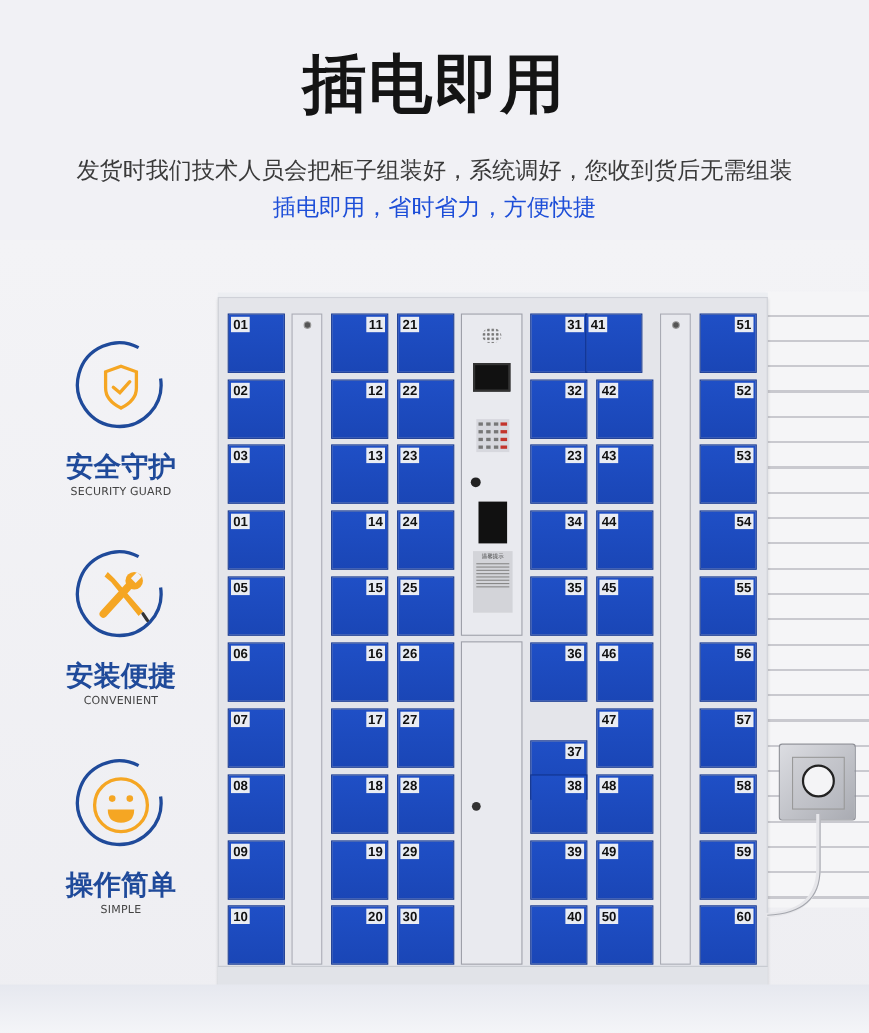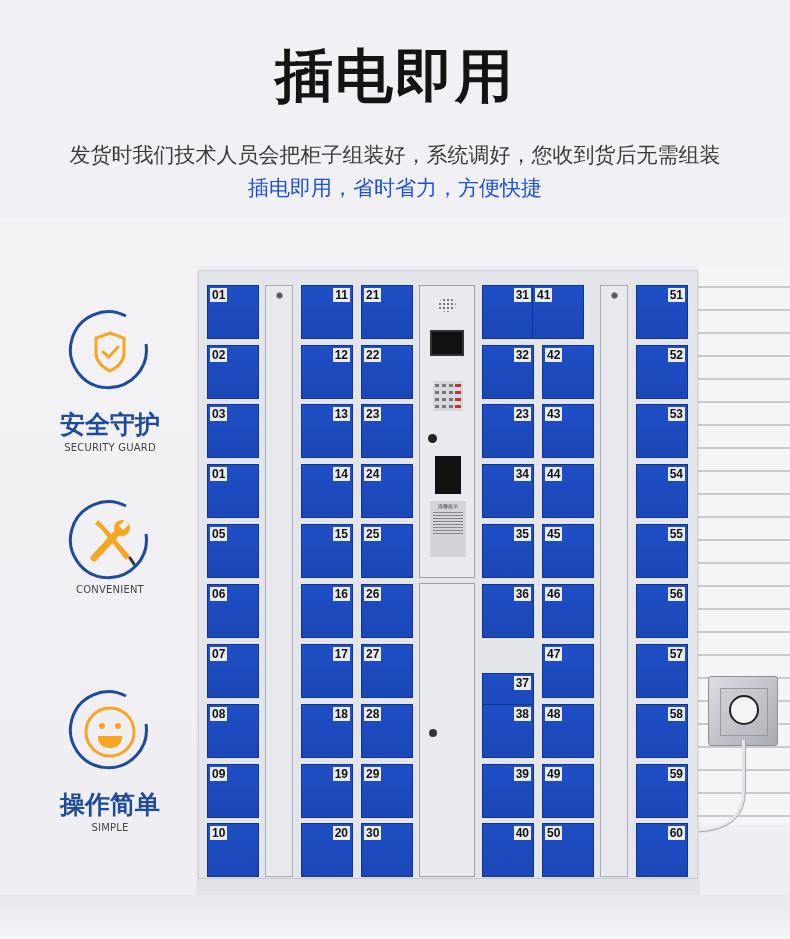--- a/index.html
+++ b/index.html
@@ -175,20 +175,21 @@
   <div class="ring">
     <svg width="84" height="84" viewBox="0 0 84 84">
       <path d="M58 8 A38 38 0 1 0 78 36" fill="none" stroke="#1f4a9a" stroke-width="3"></path>
       <path d="M30 22 L36 28 L62 58 L58 62 L33 31 L27 26 Z" fill="#f5a623"></path>
       <path d="M62 60 L66 66" stroke="#333" stroke-width="3" stroke-linecap="round"></path>
       <path d="M26 60 L48 36" stroke="#f5a623" stroke-width="7" stroke-linecap="round"></path>
       <circle cx="54" cy="30" r="8" fill="#f5a623"></circle>
       <rect x="53" y="23" width="6" height="8" fill="#f1f1f5" transform="rotate(45 56 27)"></rect>
     </svg>
   </div>
+  <div class="title">安装便捷</div>
   <div class="sub">CONVENIENT</div>
 </div>
 
 <div class="feature" style="top:688px;">
   <div class="ring">
     <svg width="84" height="84" viewBox="0 0 84 84">
       <path d="M58 8 A38 38 0 1 0 78 36" fill="none" stroke="#1f4a9a" stroke-width="3"></path>
       <circle cx="42" cy="44" r="24" fill="none" stroke="#f5a623" stroke-width="3"></circle>
       <circle cx="34" cy="38" r="3" fill="#f5a623"></circle>
       <circle cx="50" cy="38" r="3" fill="#f5a623"></circle>

